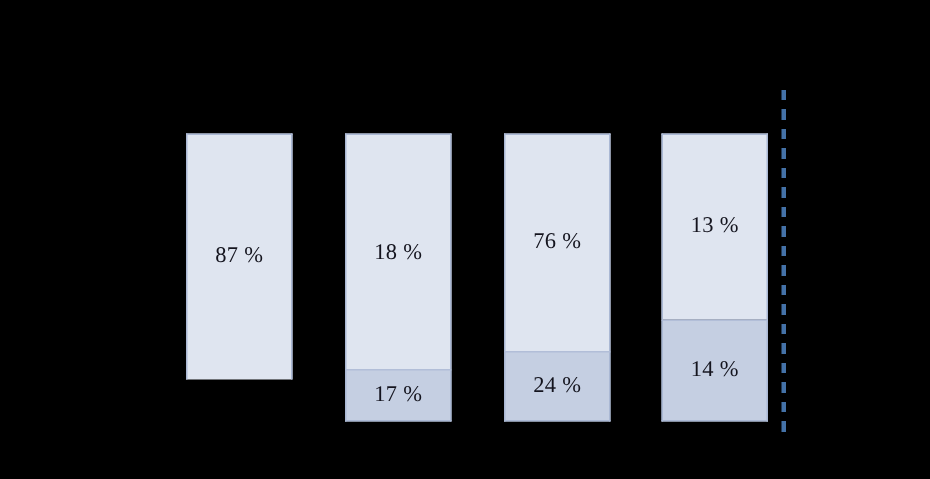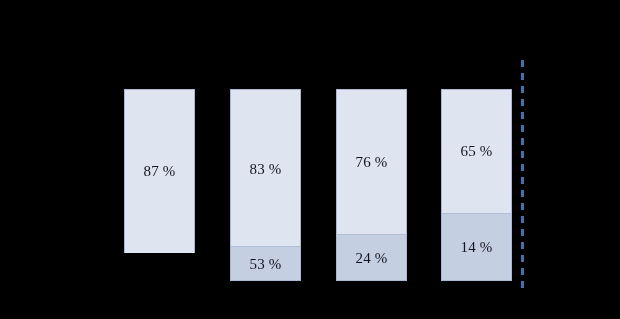--- a/index.html
+++ b/index.html
@@ -87,39 +87,39 @@
   <div class="plot-area">
 
     <div class="bar" id="bar-1" style="left: 124px; top: 89px; width: 71px; height: 176px;">
       <div class="seg top-seg" style="height: 164px;">
         <span class="seg-label" style="top: 81px;">87 %</span>
       </div>
     </div>
 
     <div class="bar" id="bar-2" style="left: 230px; top: 89px; width: 71px; height: 192px;">
       <div class="seg top-seg" style="height: 157px;">
-        <span class="seg-label" style="top: 79px;">83 %</span>
+        <span class="seg-label" style="top: 79px;">18 %</span>
       </div>
       <div class="seg bottom-seg" style="height: 35px;">
-        <span class="seg-label">53 %</span>
+        <span class="seg-label">17 %</span>
       </div>
     </div>
 
     <div class="bar" id="bar-3" style="left: 336px; top: 89px; width: 71px; height: 192px;">
       <div class="seg top-seg" style="height: 145px;">
         <span class="seg-label" style="top: 72px;">76 %</span>
       </div>
       <div class="seg bottom-seg" style="height: 47px;">
         <span class="seg-label">24 %</span>
       </div>
     </div>
 
     <div class="bar" id="bar-4" style="left: 441px; top: 89px; width: 71px; height: 192px;">
       <div class="seg top-seg" style="height: 124px;">
-        <span class="seg-label" style="top: 61px;">65 %</span>
+        <span class="seg-label" style="top: 61px;">13 %</span>
       </div>
       <div class="seg bottom-seg" style="height: 68px;">
         <span class="seg-label">14 %</span>
       </div>
     </div>
 
     <div class="threshold-line" id="threshold-line" style="left: 521px; top: 60px; width: 3px; height: 234px;"></div>
 
   </div>
 </div>

